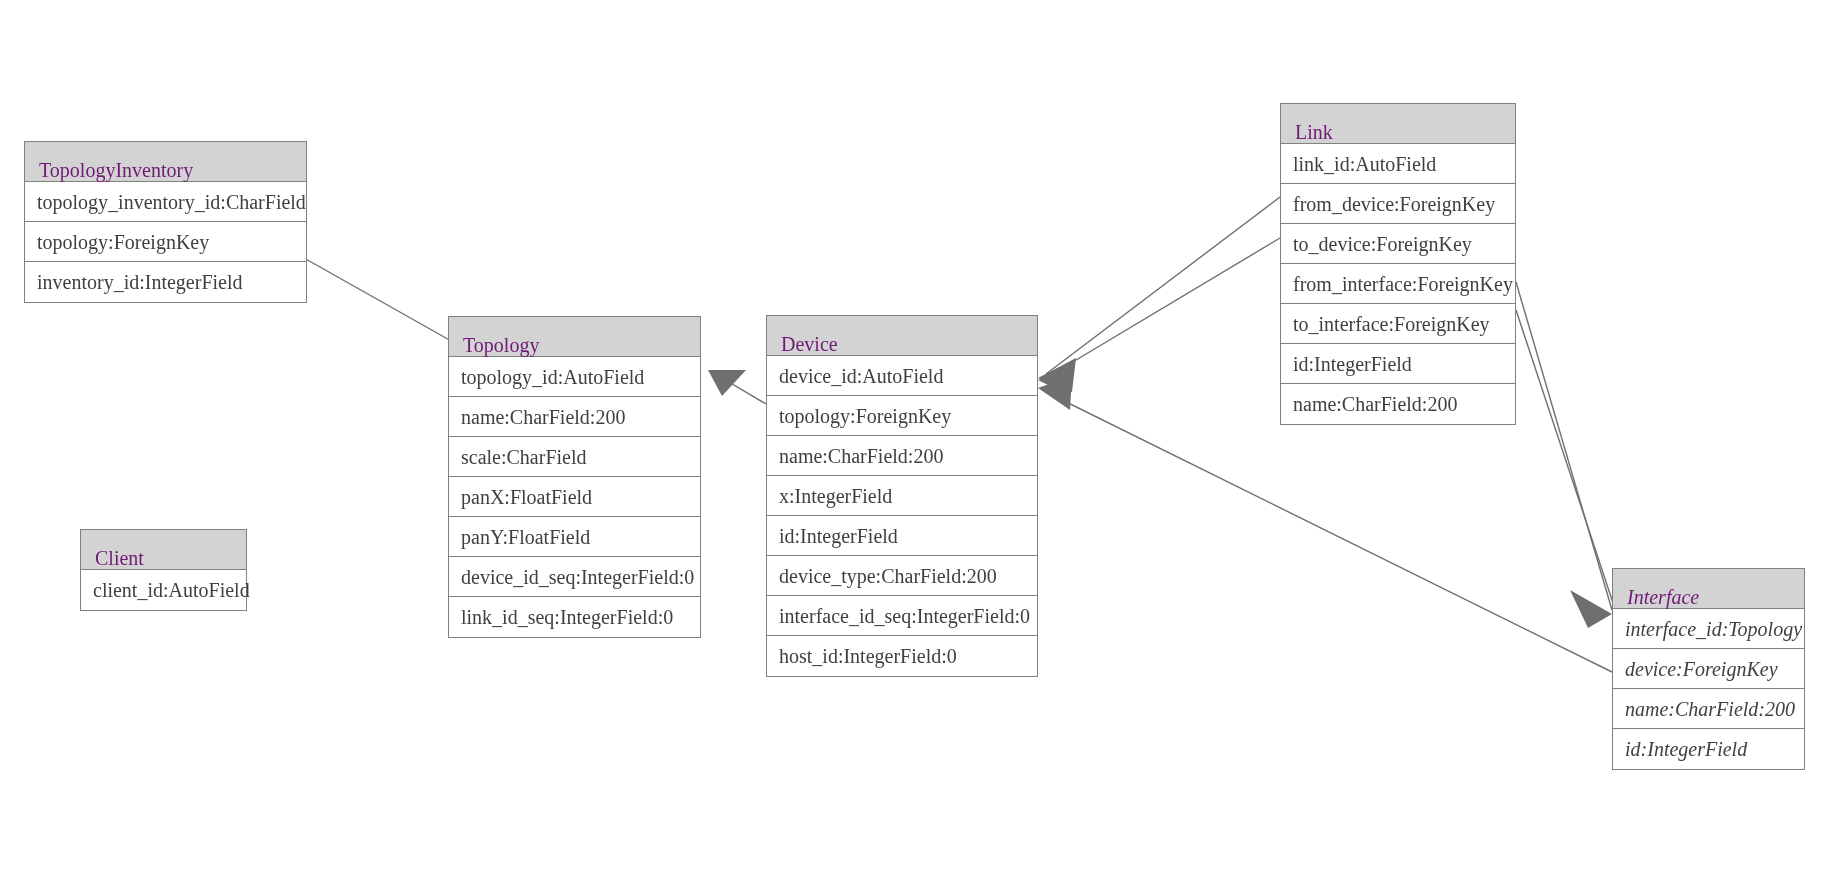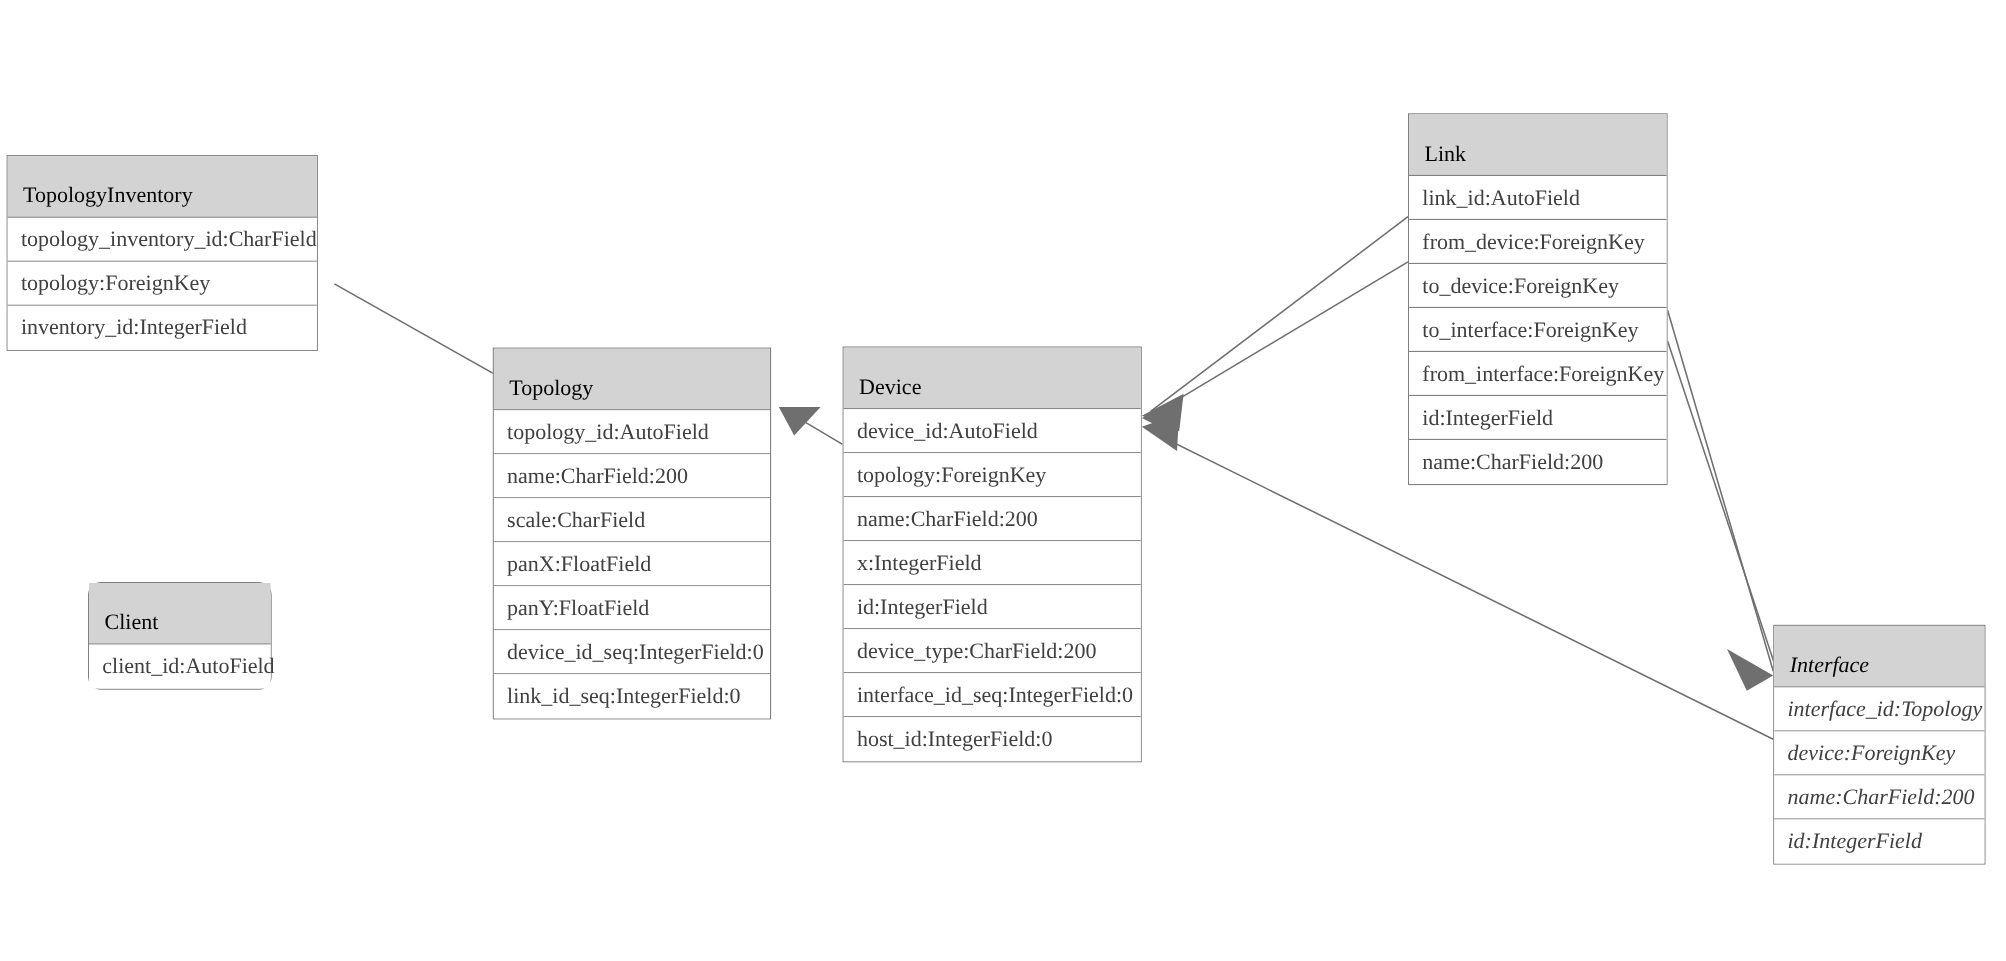--- a/index.html
+++ b/index.html
@@ -28,27 +28,27 @@
     pointer-events: none;
   }
   .entity {
     position: absolute;
     border: 1px solid #808080;
     background: #ffffff;
     z-index: 2;
   }
   .entity-header {
     background: #d3d3d3;
-    color: #000000;
+    color: #701a75;
     font-size: 20px;
     line-height: 1;
     padding: 26px 12px 10px 14px;
     border-bottom: 1px solid #808080;
     white-space: nowrap;
-    height: 56px;
+    height: 40px;
     display: flex;
     align-items: center;
   }
   .entity-field {
     color: #404040;
     font-size: 20px;
     line-height: 1;
     padding: 9px 10px 9px 12px;
     border-bottom: 1px solid #808080;
     white-space: nowrap;
@@ -80,21 +80,21 @@
         <path d="M 492,364 L 456,341 L 460,371 Z"></path>
         <path d="M 708,370 L 746,370 L 722,396 Z"></path>
         <path d="M 1038,378 L 1076,358 L 1072,392 Z"></path>
         <path d="M 1038,380 L 1074,364 L 1070,396 Z"></path>
         <path d="M 1612,614 L 1570,590 L 1588,628 Z"></path>
         <path d="M 1038,388 L 1072,376 L 1070,410 Z"></path>
       </g>
   </svg>
 
   <div id="entities-root">
-      <div class="entity" style="left: 6px; top: 141px; width: 283px;">
+      <div class="entity" style="left: 24px; top: 141px; width: 283px;">
         <div class="entity-header">TopologyInventory</div>
         <div class="entity-field">topology_inventory_id:CharField</div>
         <div class="entity-field">topology:ForeignKey</div>
         <div class="entity-field">inventory_id:IntegerField</div>
       </div>
       <div class="entity" style="left: 448px; top: 316px; width: 253px;">
         <div class="entity-header">Topology</div>
         <div class="entity-field">topology_id:AutoField</div>
         <div class="entity-field">name:CharField:200</div>
         <div class="entity-field">scale:CharField</div>
@@ -112,31 +112,31 @@
         <div class="entity-field">id:IntegerField</div>
         <div class="entity-field">device_type:CharField:200</div>
         <div class="entity-field">interface_id_seq:IntegerField:0</div>
         <div class="entity-field">host_id:IntegerField:0</div>
       </div>
       <div class="entity" style="left: 1280px; top: 103px; width: 236px;">
         <div class="entity-header">Link</div>
         <div class="entity-field">link_id:AutoField</div>
         <div class="entity-field">from_device:ForeignKey</div>
         <div class="entity-field">to_device:ForeignKey</div>
+        <div class="entity-field">from_interface:ForeignKey</div>
         <div class="entity-field">to_interface:ForeignKey</div>
-        <div class="entity-field">from_interface:ForeignKey</div>
         <div class="entity-field">id:IntegerField</div>
         <div class="entity-field">name:CharField:200</div>
       </div>
       <div class="entity" style="left: 1612px; top: 568px; width: 193px; font-style: italic;">
         <div class="entity-header">Interface</div>
         <div class="entity-field">interface_id:Topology</div>
         <div class="entity-field">device:ForeignKey</div>
         <div class="entity-field">name:CharField:200</div>
         <div class="entity-field">id:IntegerField</div>
       </div>
-      <div class="entity" style="left: 80px; top: 529px; width: 167px; border-radius: 12px;">
+      <div class="entity" style="left: 80px; top: 529px; width: 167px;">
         <div class="entity-header">Client</div>
         <div class="entity-field">client_id:AutoField</div>
       </div>
     </div>
 
 </div>
 
 </body></html>

